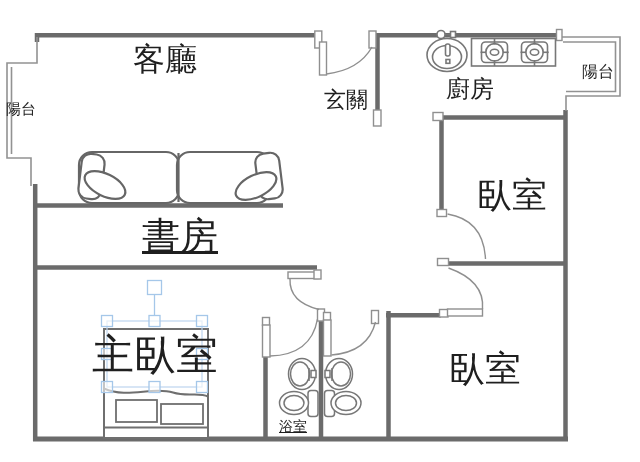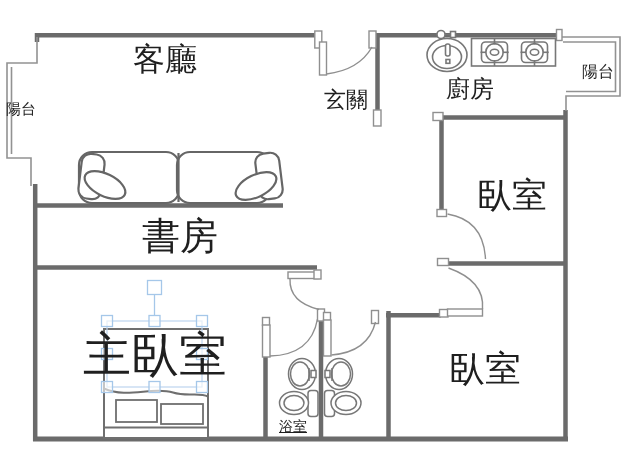--- a/index.html
+++ b/index.html
@@ -192,19 +192,19 @@
       <rect x="196.5" y="381.5" width="11" height="11"></rect>
     </g>
   </g>
 </svg>
 
 <div class="room-label" style="left:165px;top:59px;font-size:32px;">客廳</div>
 <div class="room-label" style="left:346px;top:54px;font-size:22px;margin-top:46px;">玄關</div>
 <div class="room-label" style="left:470px;top:89px;font-size:24px;">廚房</div>
 <div class="room-label" style="left:598px;top:72px;font-size:16px;">陽台</div>
 <div class="room-label" style="left:21px;top:108px;font-size:15px;">陽台</div>
-<div class="room-label" style="left:180px;top:236px;font-size:38px;">書房</div>
+<div class="room-label" style="left:180px;top:236px;font-size:38px;text-decoration:underline;">書房</div>
 <div class="room-label" style="left:512px;top:194px;font-size:35px;">臥室</div>
 <div class="room-label" style="left:485px;top:369px;font-size:36px;">臥室</div>
-<div class="room-label" style="left:155px;top:355px;font-size:48px;">主臥室</div>
+<div class="room-label" style="left:155px;top:355px;font-size:42px;">主臥室</div>
 <div class="room-label" style="left:293px;top:426px;font-size:14px;text-decoration:underline;">浴室</div>
 
 </div>
 
 </body></html>

